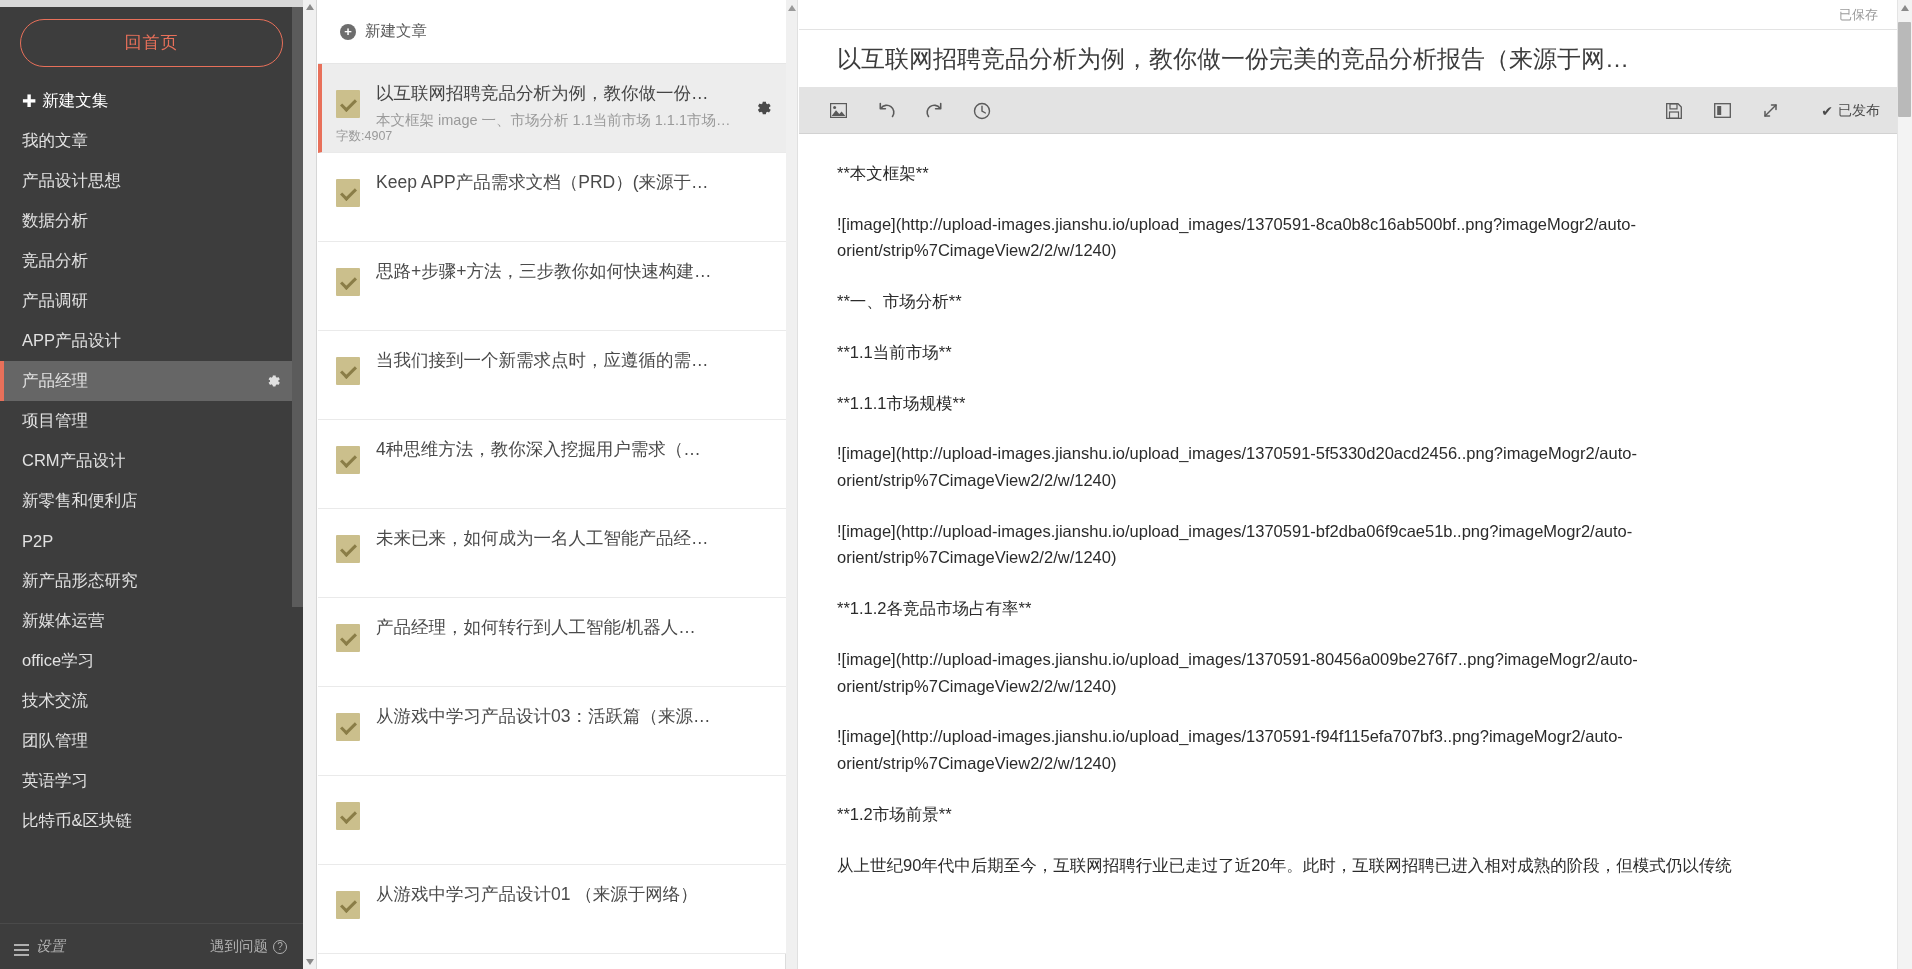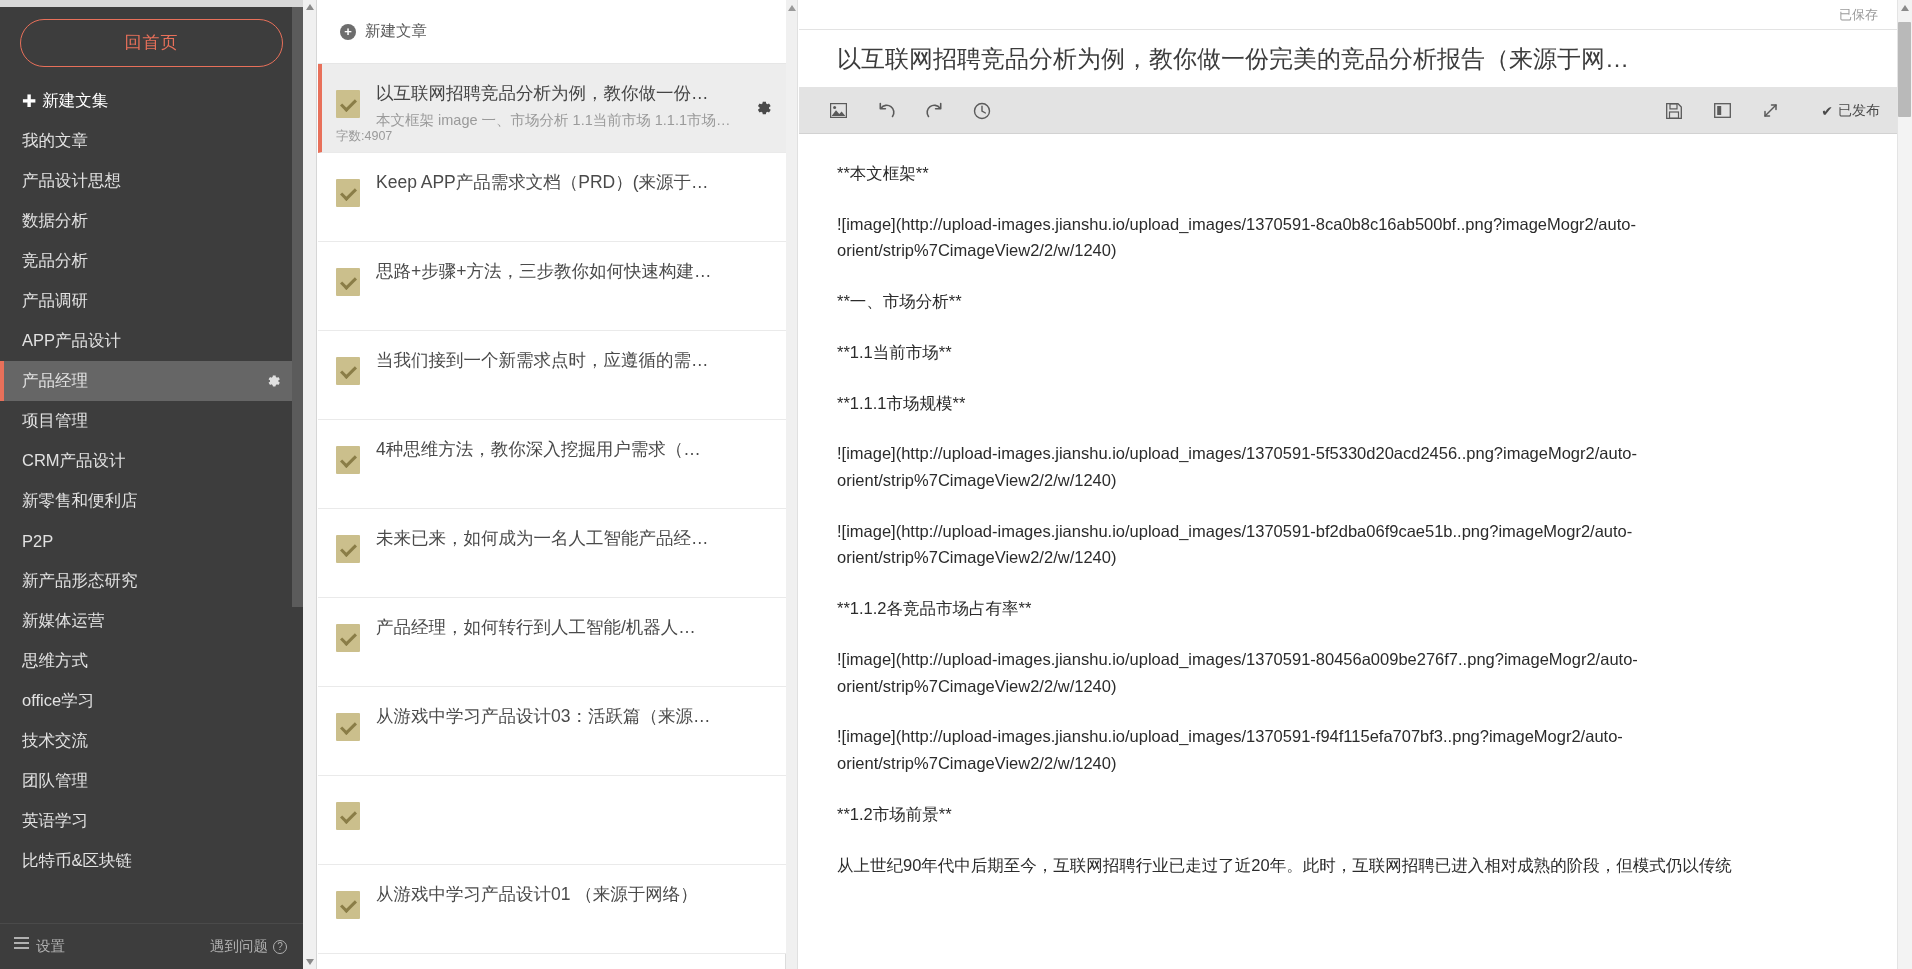--- a/index.html
+++ b/index.html
@@ -68,21 +68,21 @@
   }
   .nav-item.active .gear { display: block; }
 
   .sidebar-footer {
     height: 46px;
     display: flex; align-items: center; justify-content: space-between;
     padding: 0 16px 0 14px;
     color: #b0b0b0; font-size: 14.5px;
     border-top: 1px solid #4a4a4a;
   }
-  .footer-left { display:flex; align-items:flex-start; gap:7px; cursor:pointer; }
+  .footer-left { display:flex; align-items:flex-end; gap:7px; cursor:pointer;font-style:italic; }
   .footer-right { display:flex; align-items:center; gap:5px; cursor:pointer; }
   .burger { display:inline-flex; flex-direction:column; gap:3px; }
   .burger i { display:block; width:15px; height:2px; background:#b0b0b0; }
   .qmark {
     display:inline-flex; align-items:center; justify-content:center;
     width:14px; height:14px; border:1px solid #b0b0b0; border-radius:50%;
     font-size:10px; line-height:1;
   }
 
   
@@ -303,23 +303,20 @@
             <span>新零售和便利店</span>
           </div>
           <div class="nav-item">
             <span>P2P</span>
           </div>
           <div class="nav-item">
             <span>新产品形态研究</span>
           </div>
           <div class="nav-item">
             <span>新媒体运营</span>
-          </div>
-          <div class="nav-item">
-            <span>思维方式</span>
           </div>
           <div class="nav-item">
             <span>office学习</span>
           </div>
           <div class="nav-item">
             <span>技术交流</span>
           </div>
           <div class="nav-item">
             <span>团队管理</span>
           </div>

